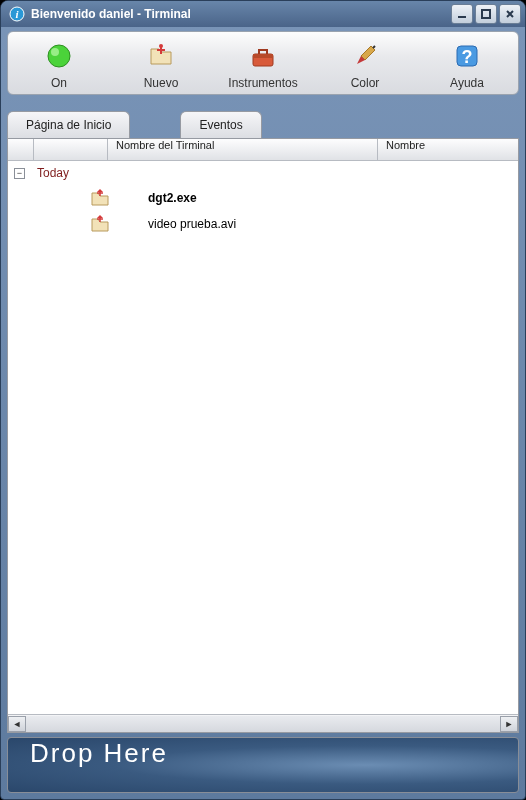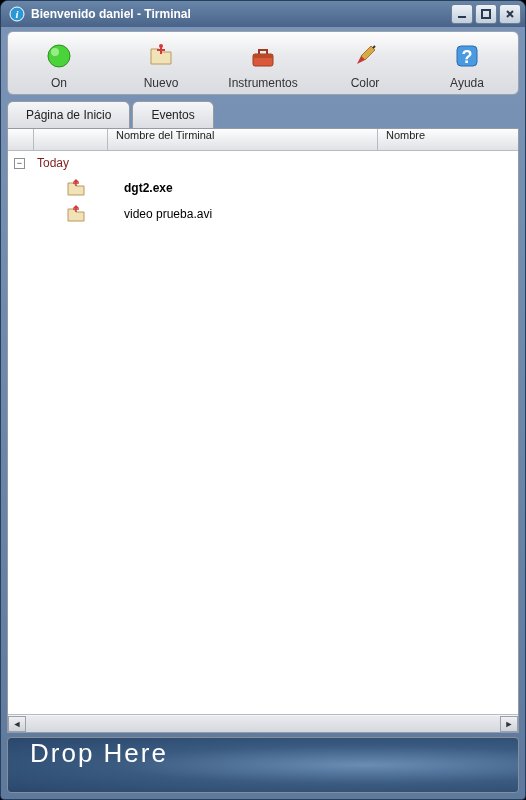--- a/index.html
+++ b/index.html
@@ -74,23 +74,24 @@
 }
 .tbitem .ico {
   width: 32px;
   height: 32px;
   display: flex;
   align-items: center;
   justify-content: center;
 }
 .tbitem .lbl { color: #333; font-size: 12px; }
 .tabs {
-  margin: 6px 6px 0 6px;
+  margin: 16px 6px 0 6px;
   display: flex;
   background: transparent;
+  gap: 48px;
 }
 .tab {
   padding: 6px 18px;
   background: linear-gradient(to bottom, #f6f6f8, #dcdee3);
   border: 1px solid #969aa2;
   border-bottom: none;
   border-radius: 6px 6px 0 0;
   margin-right: 2px;
   cursor: pointer;
   font-size: 12px;
@@ -153,20 +154,21 @@
   cursor: pointer;
 }
 .grouprow .gday { width: 60px; color: #7f1d1d; }
 .grouprow .gmeta { color: #0f7a3a; }
 .filerow {
   display: flex;
   align-items: center;
   height: 26px;
   padding-left: 58px;
   font-size: 12px;
+  margin-left: 24px;
 }
 .filerow.bold .fname { font-weight: bold; }
 .fileico {
   width: 20px;
   height: 20px;
   margin-right: 38px;
   display: flex;
   align-items: center;
   justify-content: center;
 }

